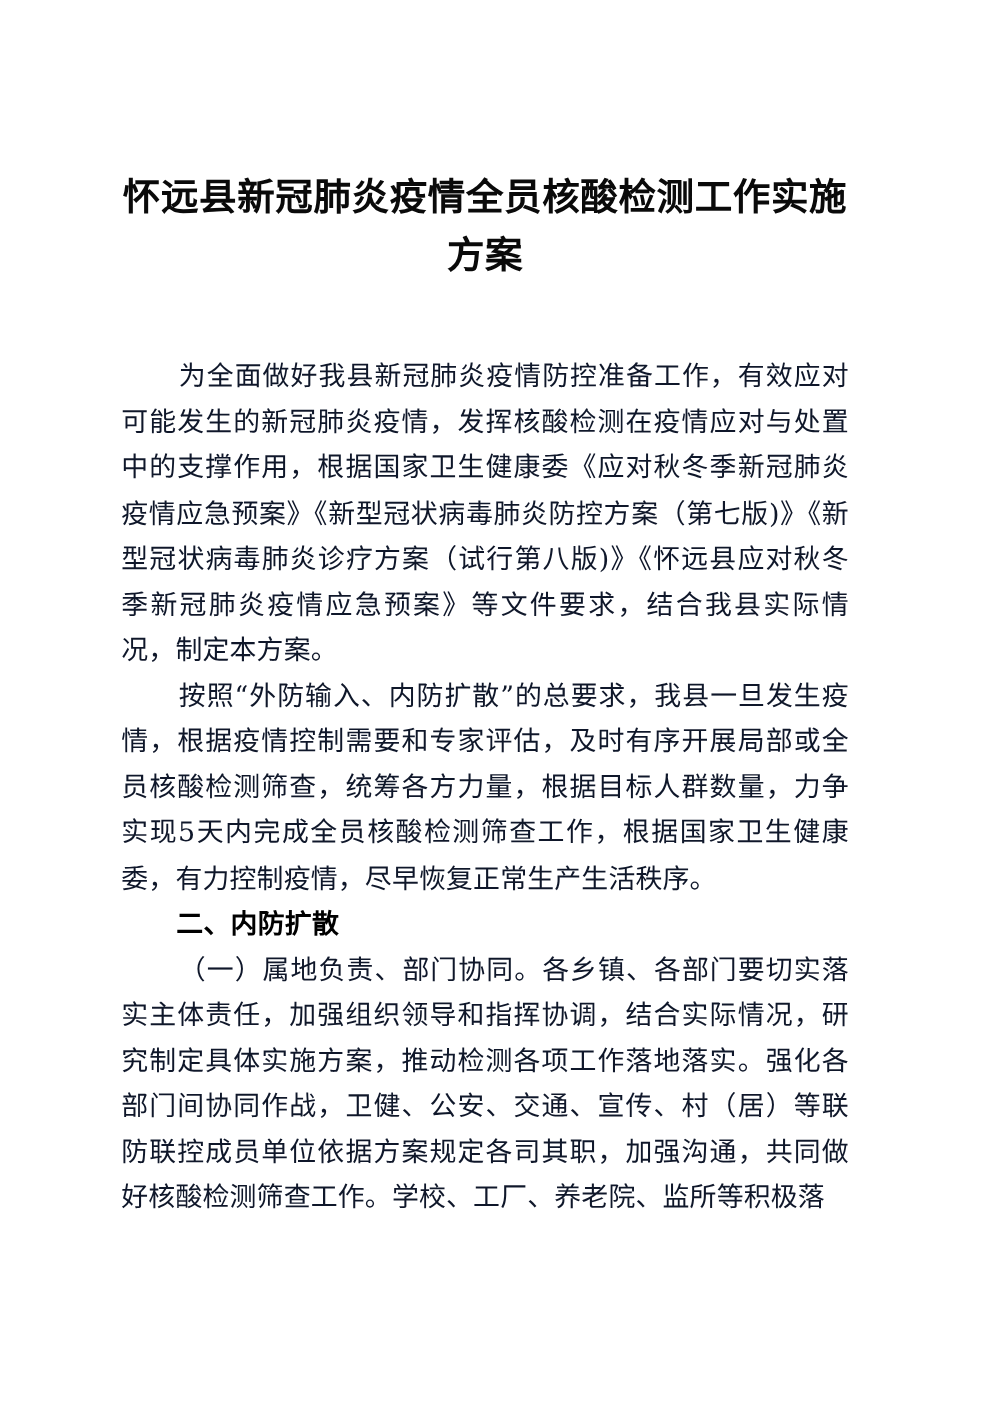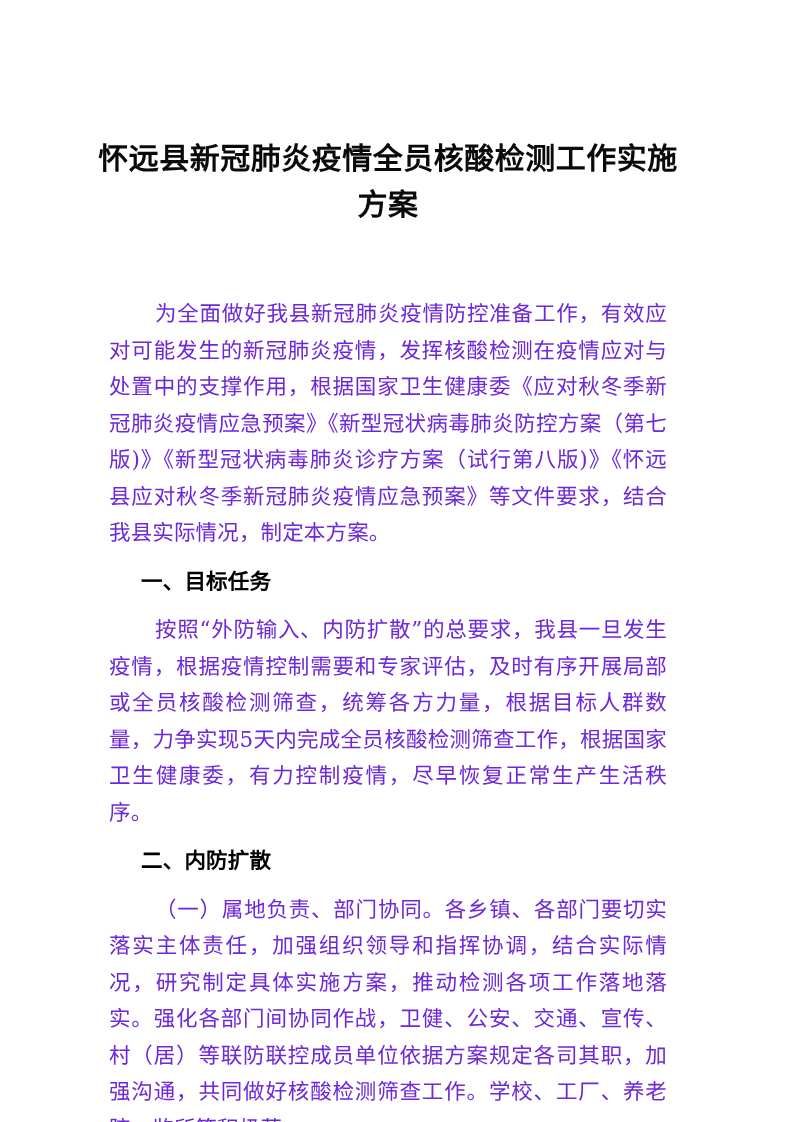--- a/index.html
+++ b/index.html
@@ -58,40 +58,39 @@
   }
 
   
   .body-para {
     font-family: "DejaVu Serif", "Liberation Serif", serif;
     font-size: 21.5px;
     line-height: 36.5px;
     text-align: justify;
     text-justify: inter-character;
     text-indent: 46px;
-    margin: 12px;
+    margin: 0;
     letter-spacing: 0.15px;
-    color: #6d28d9;
+    color: #0f172a;
   }
 
   .spacer-title-gap { height: 54px; }
 </style>
 </head>
 <body>
 
 <div class="page">
   <div class="page-body">
 
     <h1 class="doc-title">怀远县新冠肺炎疫情全员核酸检测工作实施方案</h1>
 
     <div class="spacer-title-gap"></div>
 
     <p class="body-para">为全面做好我县新冠肺炎疫情防控准备工作，有效应对可能发生的新冠肺炎疫情，发挥核酸检测在疫情应对与处置中的支撑作用，根据国家卫生健康委《应对秋冬季新冠肺炎疫情应急预案》《新型冠状病毒肺炎防控方案（第七版)》《新型冠状病毒肺炎诊疗方案（试行第八版)》《怀远县应对秋冬季新冠肺炎疫情应急预案》等文件要求，结合我县实际情况，制定本方案。</p>
 
-    <h2 class="section-heading">一、目标任务</h2>
 
     <p class="body-para">按照“外防输入、内防扩散”的总要求，我县一旦发生疫情，根据疫情控制需要和专家评估，及时有序开展局部或全员核酸检测筛查，统筹各方力量，根据目标人群数量，力争实现5天内完成全员核酸检测筛查工作，根据国家卫生健康委，有力控制疫情，尽早恢复正常生产生活秩序。</p>
 
     <h2 class="section-heading">二、内防扩散</h2>
 
     <p class="body-para">（一）属地负责、部门协同。各乡镇、各部门要切实落实主体责任，加强组织领导和指挥协调，结合实际情况，研究制定具体实施方案，推动检测各项工作落地落实。强化各部门间协同作战，卫健、公安、交通、宣传、村（居）等联防联控成员单位依据方案规定各司其职，加强沟通，共同做好核酸检测筛查工作。学校、工厂、养老院、监所等积极落</p>
 
   </div>
 </div>
 

